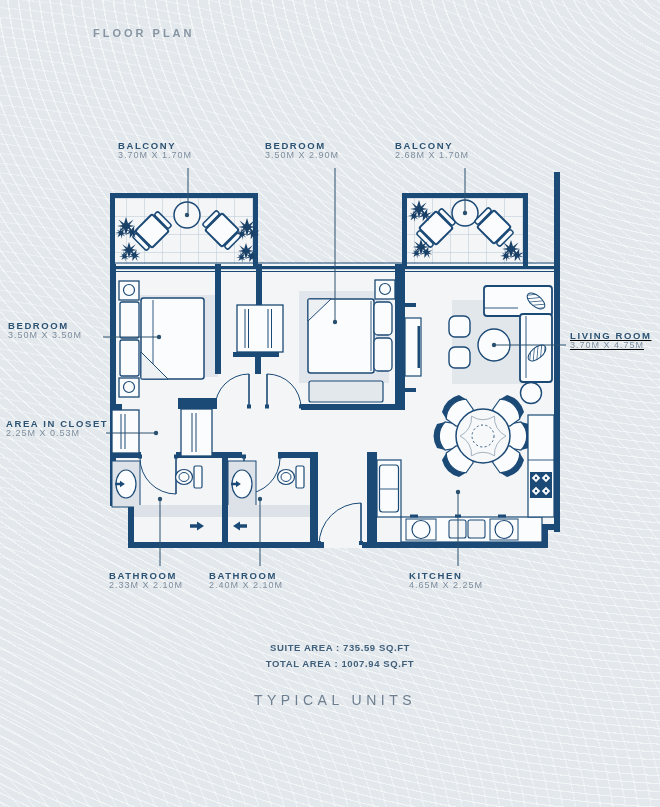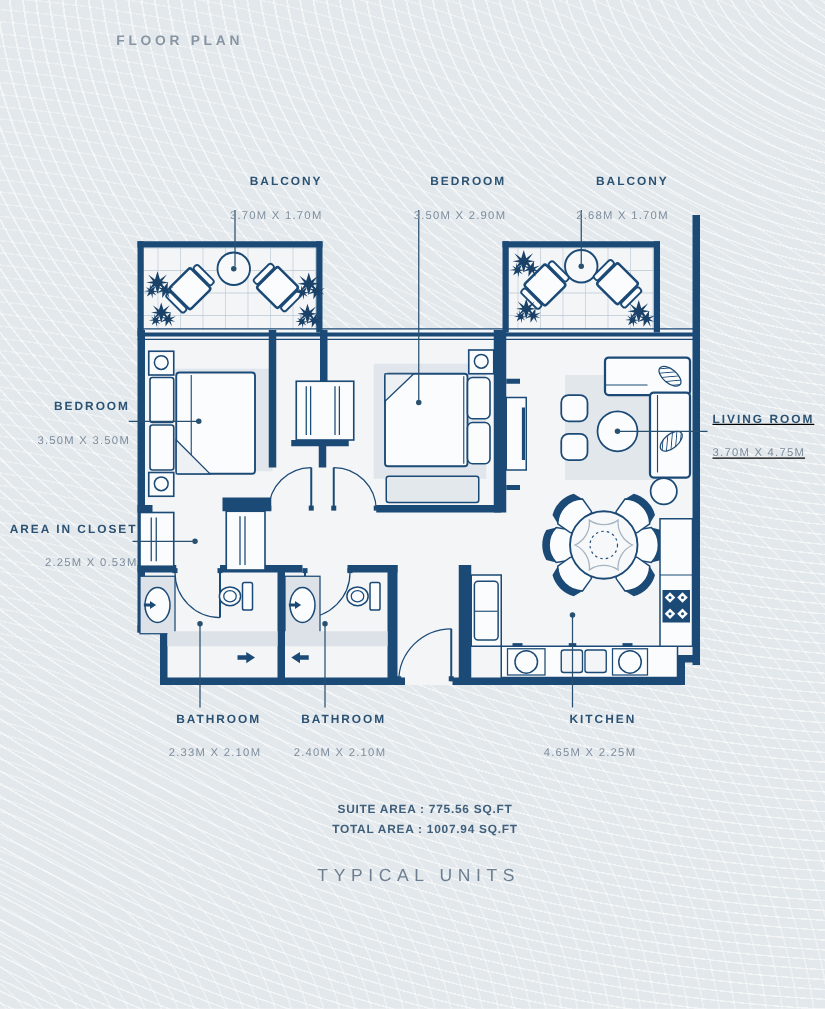--- a/index.html
+++ b/index.html
@@ -11,24 +11,24 @@
       repeating-radial-gradient(1200px 900px at 112% -6%, rgba(255,255,255,0) 0 9px, rgba(255,255,255,.55) 9px 10.5px),
       repeating-radial-gradient(1100px 850px at -18% 108%, rgba(255,255,255,0) 0 11px, rgba(255,255,255,.35) 11px 12.5px);
   }
   .hdr{position:absolute;left:63px;top:27px;}
   .hdr .eyebrow{font-size:11px;letter-spacing:3px;color:#8795a3;font-weight:bold;padding-left:30px;}
   .hdr .title{margin-top:8px;font-size:19px;letter-spacing:3px;}
   .hdr .t1{color:#1d3c5e;font-weight:bold;}
   .hdr .t2{color:#587086;font-weight:normal;}
   .hdr .subtitle{margin-top:8px;font-size:11px;letter-spacing:2px;color:#75869a;}
   svg.plan{position:absolute;left:0;top:0;}
-  .room-label{position:absolute;text-align:right;line-height:1;}
+  .room-label{position:absolute;text-align:left;line-height:1;}
   .room-label.alignleft{text-align:left;text-decoration:underline;}
   .rname{display:block;font-size:9.5px;font-weight:bold;letter-spacing:1.6px;color:#2b5273;}
-  .rdims{display:block;font-size:9px;letter-spacing:1px;color:#7e8d9d;margin-top:17px;}
+  .rdims{display:block;font-size:9px;letter-spacing:1px;color:#7e8d9d;margin-top:0;}
   .areas{position:absolute;left:235px;top:642px;width:210px;text-align:center;}
   .areas div{font-size:9.5px;letter-spacing:.6px;color:#3f5f7b;margin-bottom:5px;font-weight:bold;}
   .footer{position:absolute;left:175px;top:692px;width:320px;text-align:center;
     font-size:14px;letter-spacing:4.5px;color:#6c7e90;}
 </style>
 </head>
 <body>
 
 <div class="page">
 
@@ -338,18 +338,18 @@
   <div class="room-label" style="left:209px;top:571px;width:100px">
     <span class="rname">BATHROOM</span>
     <span class="rdims">2.40M X 2.10M</span>
   </div>
   <div class="room-label" style="left:409px;top:571px;width:100px">
     <span class="rname">KITCHEN</span>
     <span class="rdims">4.65M X 2.25M</span>
   </div>
 
   <div class="areas">
-    <div>SUITE AREA : 775.56 SQ.FT</div>
+    <div>SUITE AREA : 735.59 SQ.FT</div>
     <div>TOTAL AREA : 1007.94 SQ.FT</div>
   </div>
   <div class="footer">TYPICAL UNITS</div>
 
 </div>
 
 </body></html>

